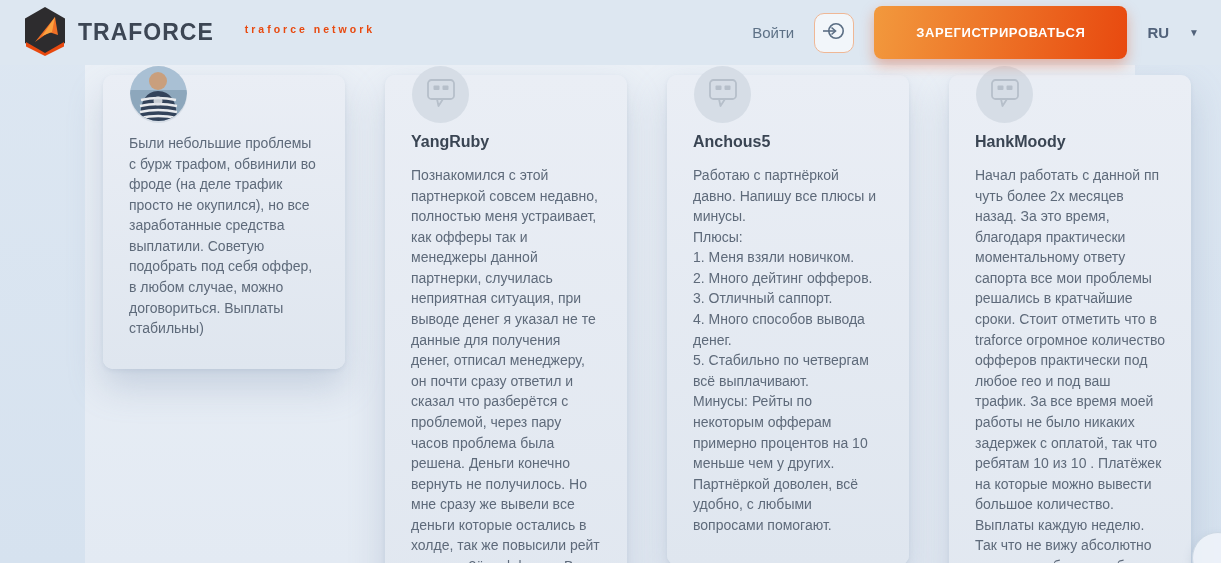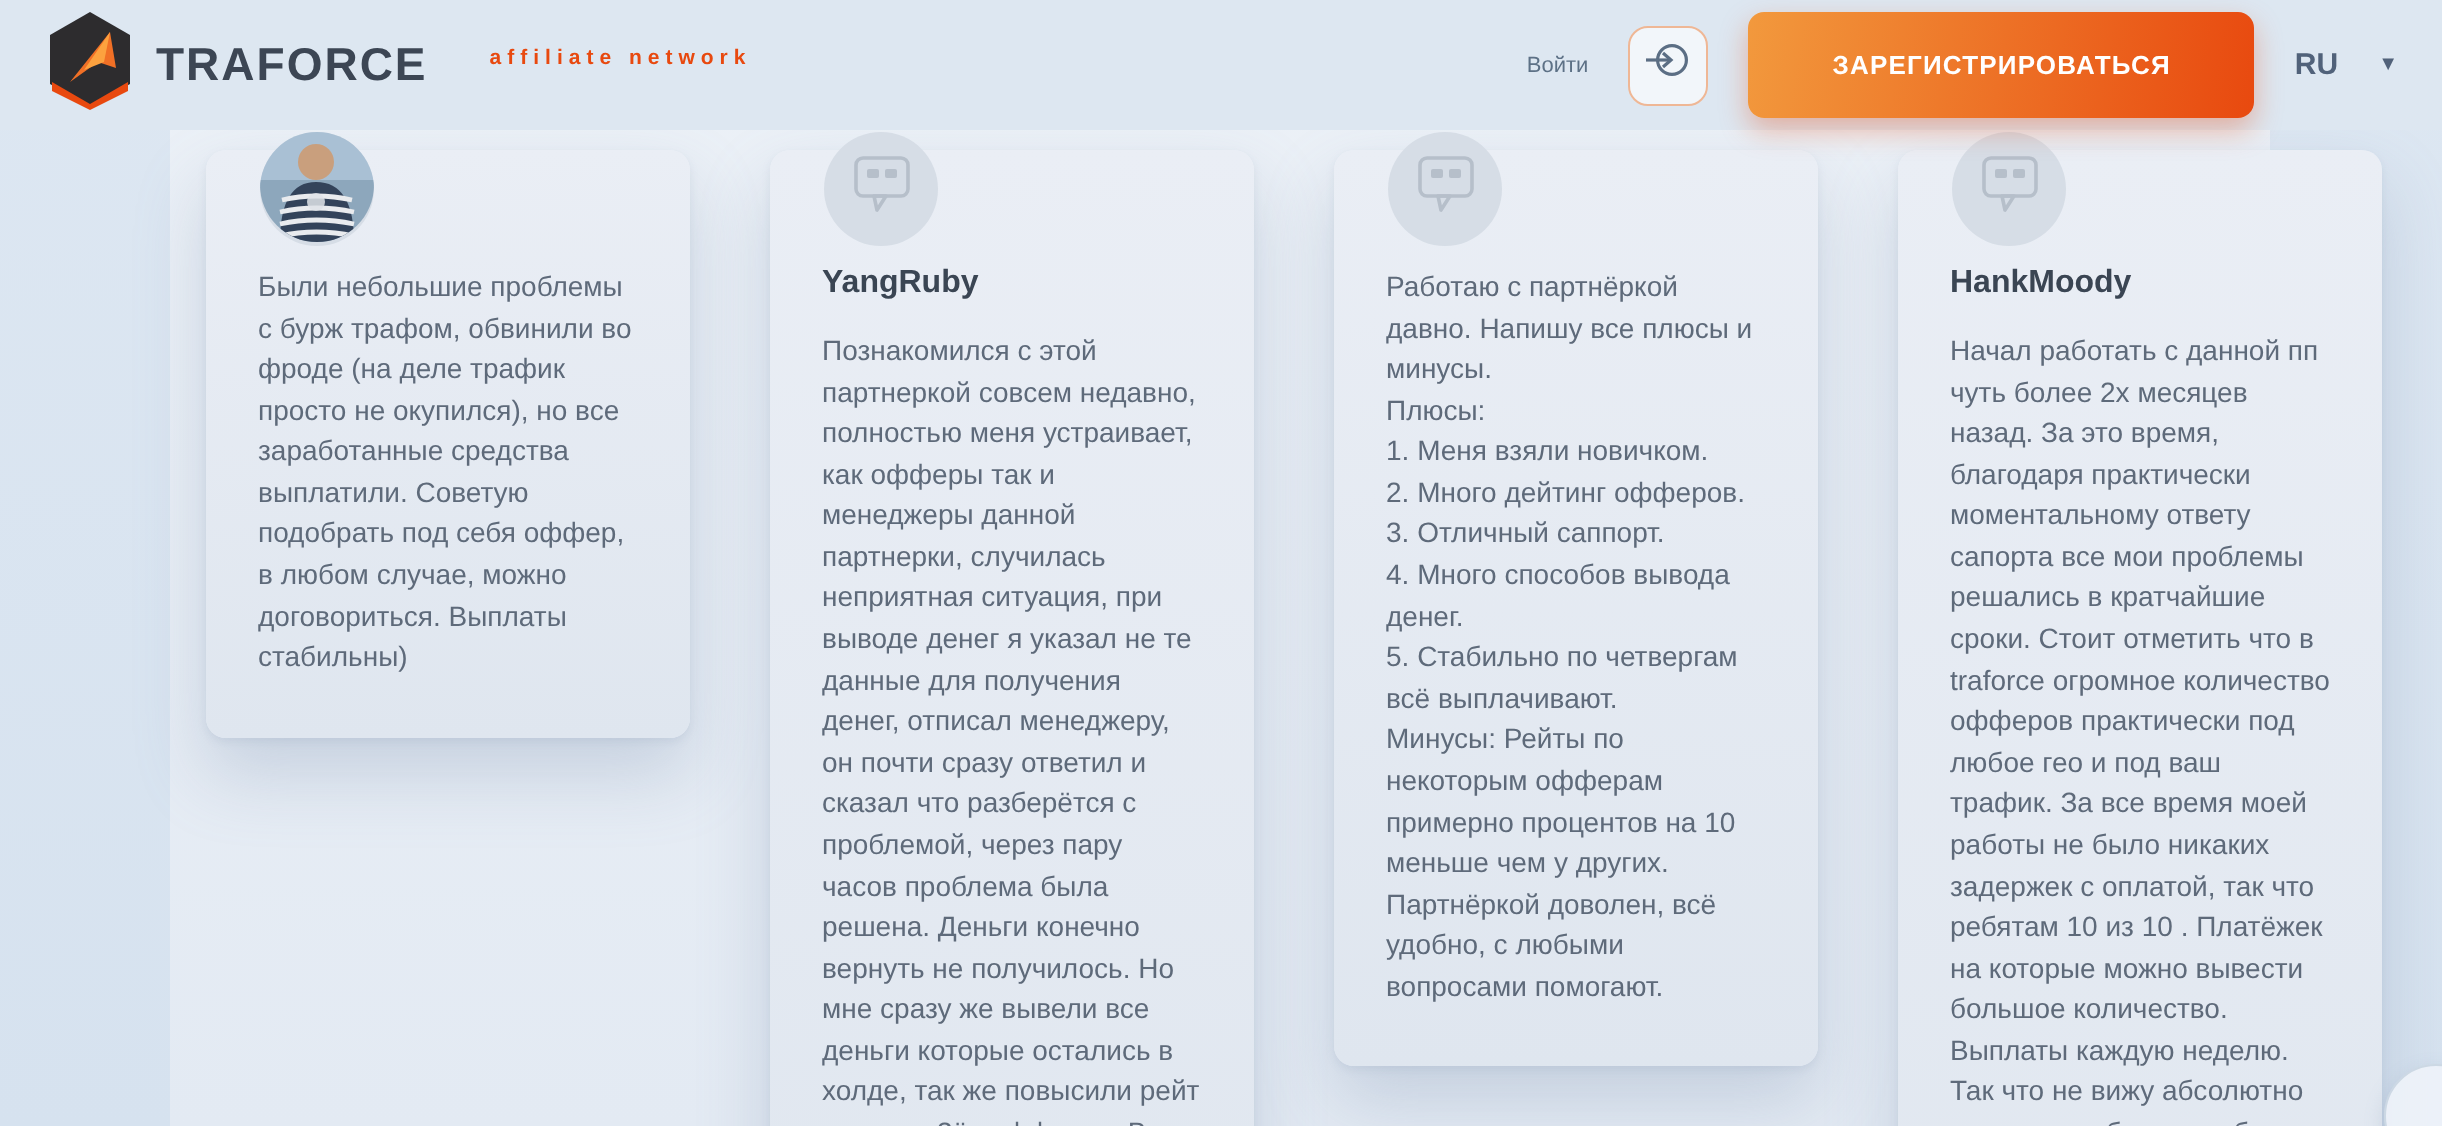--- a/index.html
+++ b/index.html
@@ -20,21 +20,21 @@
     background:#dde7f1; z-index:20;
     display:flex; align-items:center; padding:0 22px;
   }
   .logo { display:flex; align-items:center; gap:10px; cursor:pointer; }
   .logo-text { display:flex; flex-direction:row; line-height:1;gap:31px; }
   .logo-title { font-size:23px; font-weight:bold; letter-spacing:1px; color:#3c4654; }
   .logo-sub { font-size:10.5px; letter-spacing:3px; color:#e8490f; margin-top:3px; font-weight:bold; }
   .nav { display:flex; gap:30px; margin-left:50px; }
   .nav-link { font-size:15px; color:#5d7186; text-decoration:none; cursor:pointer; }
   .header-right { margin-left:auto; display:flex; align-items:center; gap:20px; }
-  .login-label { font-size:11px; color:#5d7186; cursor:pointer; }
+  .login-label { font-size:15px; color:#5d7186; cursor:pointer; }
   .login-btn {
     width:40px; height:40px; border-radius:10px;
     background:#f2f6fa; border:1px solid #efb795;
     display:flex; align-items:center; justify-content:center; cursor:pointer;
   }
   .register-btn {
     height:53px; padding:0 42px; border:none; border-radius:8px;
     background:linear-gradient(100deg,#f2993d 0%,#e8490f 100%);
     color:#fff; font-size:13px; font-weight:bold; letter-spacing:0.6px;
     cursor:pointer; box-shadow:0 6px 14px rgba(232,73,15,0.35);
@@ -83,21 +83,21 @@
     <span>
       <svg width="46" height="50" viewBox="0 0 46 50">
         <polygon points="23,1 43,12.5 43,37 23,48.5 3,37 3,12.5" fill="#2d2c2e"></polygon>
         <polygon points="4,36 23,47 42,36 42,40.5 23,50 4,40.5" fill="#e8490f"></polygon>
         <polygon points="13,36 33,11 36,29 27,26 Z" fill="#f07026"></polygon>
         <polygon points="20,30 33,11 30,26 Z" fill="#fca23f"></polygon>
       </svg>
     </span>
     <span class="logo-text">
       <span class="logo-title">TRAFORCE</span>
-      <span class="logo-sub">affiliate network</span>
+      <span class="logo-sub">traforce network</span>
     </span>
   </div>
 
 
   <div class="header-right">
     <span class="login-label">Войти</span>
     <span class="login-btn">
       <span>
         <svg width="24" height="20" viewBox="0 0 24 20">
           <circle cx="14" cy="10" r="7.2" fill="none" stroke="#5b6e84" stroke-width="1.6"></circle>
@@ -169,20 +169,21 @@
 
       <span>
         <svg width="34" height="32" viewBox="0 0 34 32">
           <rect x="4" y="3" width="26" height="19" rx="3.5" fill="none" stroke="#b6bfca" stroke-width="1.8"></rect>
           <rect x="9.5" y="8.5" width="6" height="4.5" rx="1" fill="#b6bfca"></rect>
           <rect x="18.5" y="8.5" width="6" height="4.5" rx="1" fill="#b6bfca"></rect>
           <path d="M13 22 L19 22 L14.5 29 Z" fill="none" stroke="#b6bfca" stroke-width="1.8" stroke-linejoin="round"></path>
         </svg>
       </span>
     </span>
+    <h3 class="reviewer-name">Anchous5</h3>
     <div class="review-text">
         <p>Работаю с партнёркой давно. Напишу все плюсы и минусы.
 Плюсы:
 1. Меня взяли новичком.
 2. Много дейтинг офферов.
 3. Отличный саппорт.
 4. Много способов вывода денег.
 5. Стабильно по четвергам всё выплачивают.
 Минусы: Рейты по некоторым офферам примерно процентов на 10 меньше чем у других.
 Партнёркой доволен, всё удобно, с любыми вопросами помогают.</p>

